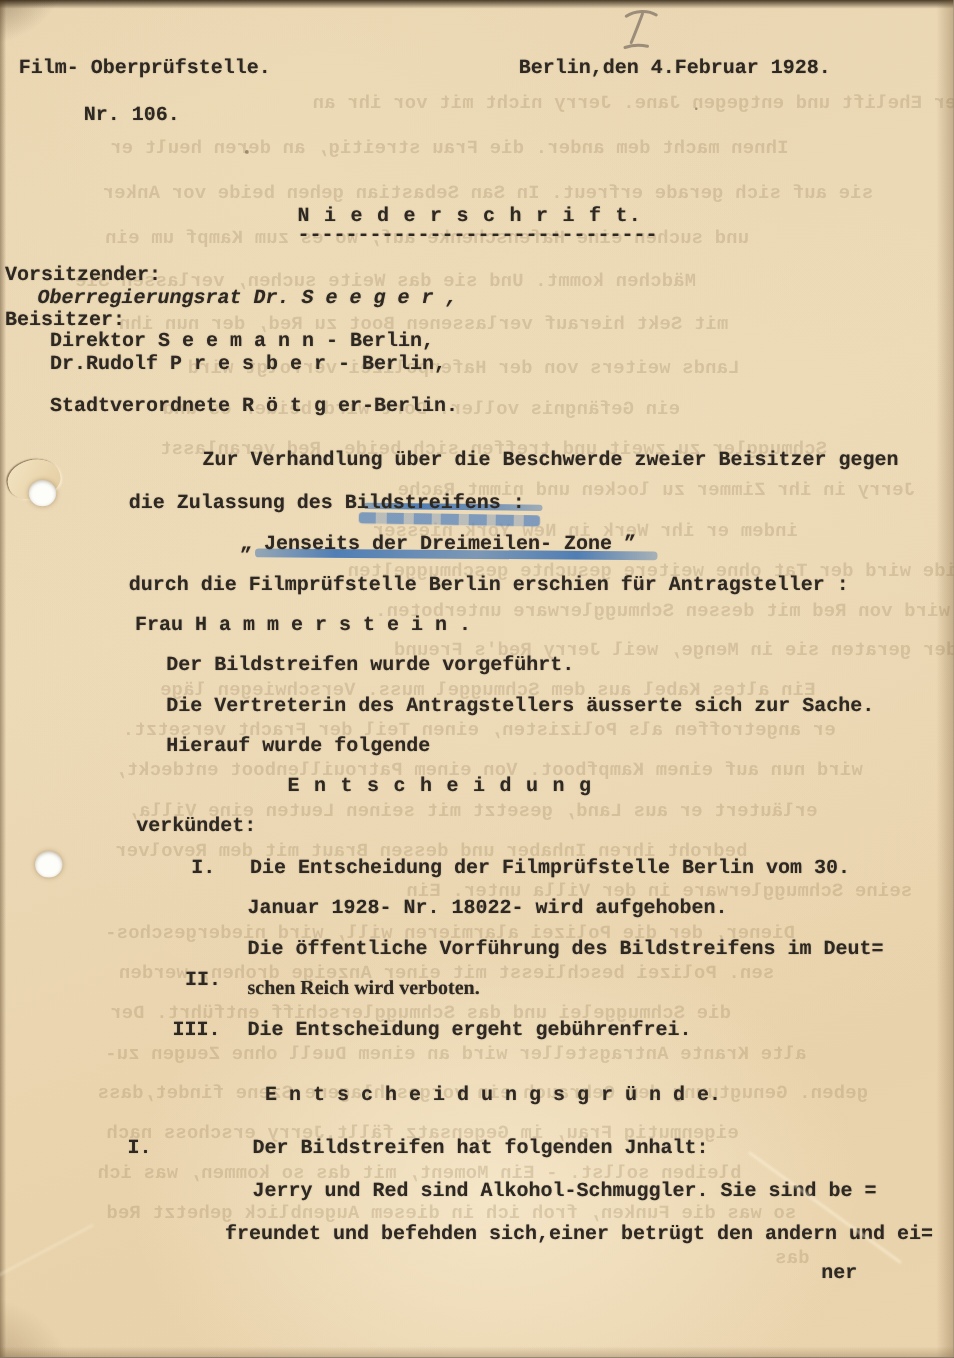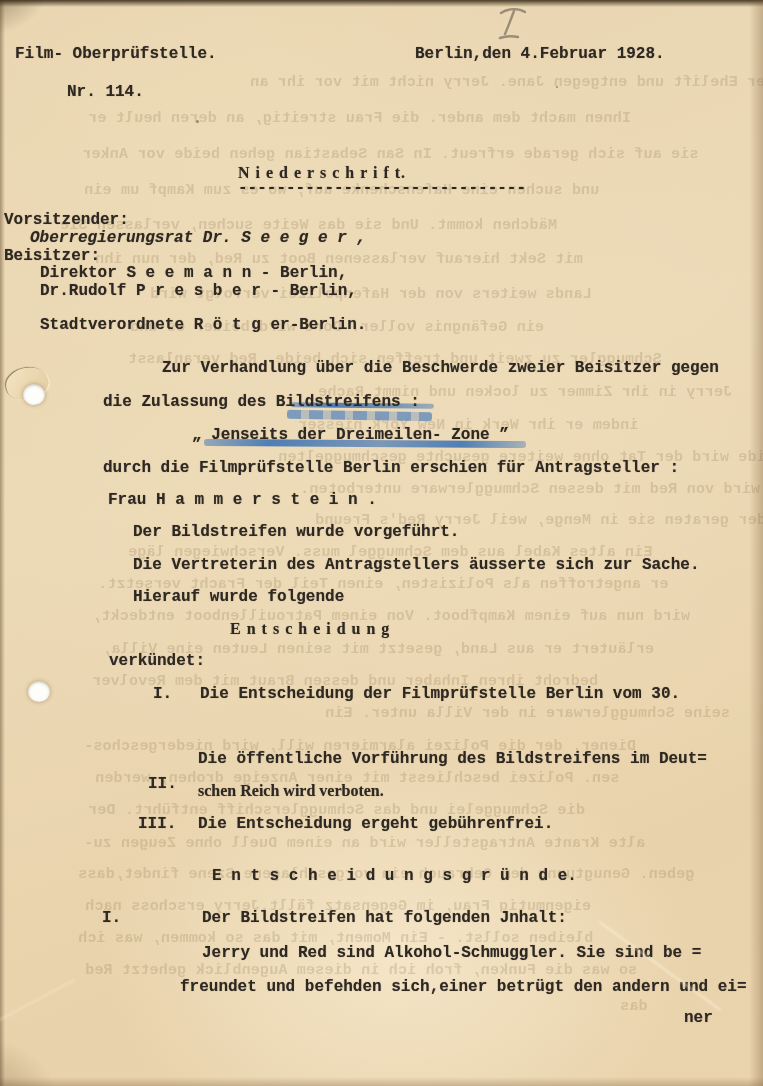--- a/index.html
+++ b/index.html
@@ -43,21 +43,21 @@
     transform:scaleX(-1);
     filter:blur(.5px);
     pointer-events:none;
   }
   .line{
     position:absolute;white-space:pre;
     font-size:16px;font-weight:bold;line-height:20px;
     color:var(--ink,#2e2822);
     text-shadow:0 0 1px rgba(46,40,34,.45);
   }
-  .line.sp{letter-spacing:1px;font-family:Liberation Serif, serif;}
+  .line.sp{letter-spacing:1px;}
 
   
   .flap{
     position:absolute;left:6px;top:368px;width:42px;height:30px;
     background:linear-gradient(135deg,#f3e4c2,#e4cda2);
     border-radius:55% 60% 45% 50%;
     transform:rotate(-16deg);
     box-shadow:-1px -1px 1px rgba(70,50,25,.55),1px 1px 2px rgba(255,244,218,.8);
   }
   .hole{
@@ -126,52 +126,53 @@
     <g fill="none" stroke="#8d8170" stroke-width="2.4" stroke-linecap="round" opacity="0.85">
       <path d="M9 8 C 16 3, 27 3, 33 7"></path>
       <path d="M22 6 C 19 14, 16 22, 13 29"></path>
       <path d="M8 33 C 14 31, 21 31, 26 32"></path>
     </g>
   </svg>
 
   <div id="text-layer">
       <div class="line" style="left: 15px; top: 44px;">Film- Oberprüfstelle.</div>
       <div class="line" style="left: 415px; top: 44px;">Berlin,den 4.Februar 1928.</div>
-      <div class="line" style="left: 67px; top: 82px;">Nr. 114.</div>
+      <div class="line" style="left: 67px; top: 82px;">Nr. 106.</div>
       <div class="line sp" style="left: 238px; top: 163px;">N i e d e r s c h r i f t.</div>
       <div class="line" style="left: 238px; top: 178px;">------------------------------</div>
       <div class="line" style="left: 4px; top: 210px;">Vorsitzender:</div>
       <div class="line" style="left: 30px; top: 228px; font-style: italic;">Oberregierungsrat Dr. S e e g e r ,</div>
       <div class="line" style="left: 4px; top: 246px;">Beisitzer:</div>
       <div class="line" style="left: 40px; top: 263px;">Direktor S e e m a n n - Berlin,</div>
       <div class="line" style="left: 40px; top: 281px;">Dr.Rudolf P r e s b e r - Berlin,</div>
       <div class="line" style="left: 40px; top: 315px;">Stadtverordnete R ö t g er-Berlin.</div>
       <div class="line" style="left: 162px; top: 358px;">Zur Verhandlung über die Beschwerde zweier Beisitzer gegen</div>
       <div class="line" style="left: 103px; top: 392px;">die Zulassung des Bildstreifens :</div>
       <div class="line" style="left: 192px; top: 425px;">„ Jenseits der Dreimeilen- Zone ”</div>
       <div class="line" style="left: 103px; top: 458px;">durch die Filmprüfstelle Berlin erschien für Antragsteller :</div>
       <div class="line" style="left: 108px; top: 490px;">Frau H a m m e r s t e i n .</div>
       <div class="line" style="left: 133px; top: 522px;">Der Bildstreifen wurde vorgeführt.</div>
       <div class="line" style="left: 133px; top: 555px;">Die Vertreterin des Antragstellers äusserte sich zur Sache.</div>
       <div class="line" style="left: 133px; top: 587px;">Hierauf wurde folgende</div>
       <div class="line sp" style="left: 230px; top: 619px;">E n t s c h e i d u n g</div>
       <div class="line" style="left: 109px; top: 651px;">verkündet:</div>
       <div class="line" style="left: 153px; top: 684px;">I.</div>
       <div class="line" style="left: 200px; top: 684px;">Die Entscheidung der Filmprüfstelle Berlin vom 30.</div>
+      <div class="line" style="left: 198px; top: 716px;">Januar 1928- Nr. 18022- wird aufgehoben.</div>
       <div class="line" style="left: 148px; top: 749px; margin-top: 25px;">II.</div>
       <div class="line" style="left: 198px; top: 749px;">Die öffentliche Vorführung des Bildstreifens im Deut=</div>
       <div class="line" style="left: 198px; top: 781px; font-family: Liberation Serif, serif;">schen Reich wird verboten.</div>
       <div class="line" style="left: 138px; top: 814px;">III.</div>
       <div class="line" style="left: 198px; top: 814px;">Die Entscheidung ergeht gebührenfrei.</div>
       <div class="line" style="left: 212px; top: 866px;">E n t s c h e i d u n g s g r ü n d e.</div>
       <div class="line" style="left: 102px; top: 908px;">I.</div>
       <div class="line" style="left: 202px; top: 908px;">Der Bildstreifen hat folgenden Jnhalt:</div>
       <div class="line" style="left: 202px; top: 943px;">Jerry und Red sind Alkohol-Schmuggler. Sie sind be =</div>
       <div class="line" style="left: 180px; top: 977px;">freundet und befehden sich,einer betrügt den andern und ei=</div>
-      <div class="line" style="left: 684px; top: 1008px;">ner</div>
+      <div class="line" style="left: 657px; top: 1008px;">ner</div>
     </div>
 
   <div class="edge edge-top"></div>
   <div class="edge edge-left"></div>
   <div class="edge edge-right"></div>
   <div class="edge edge-bottom"></div>
   <div class="edge corner-tl"></div>
   <div class="edge corner-bl"></div>
   <div class="crease crease1"></div>
   <div class="crease crease2"></div>

